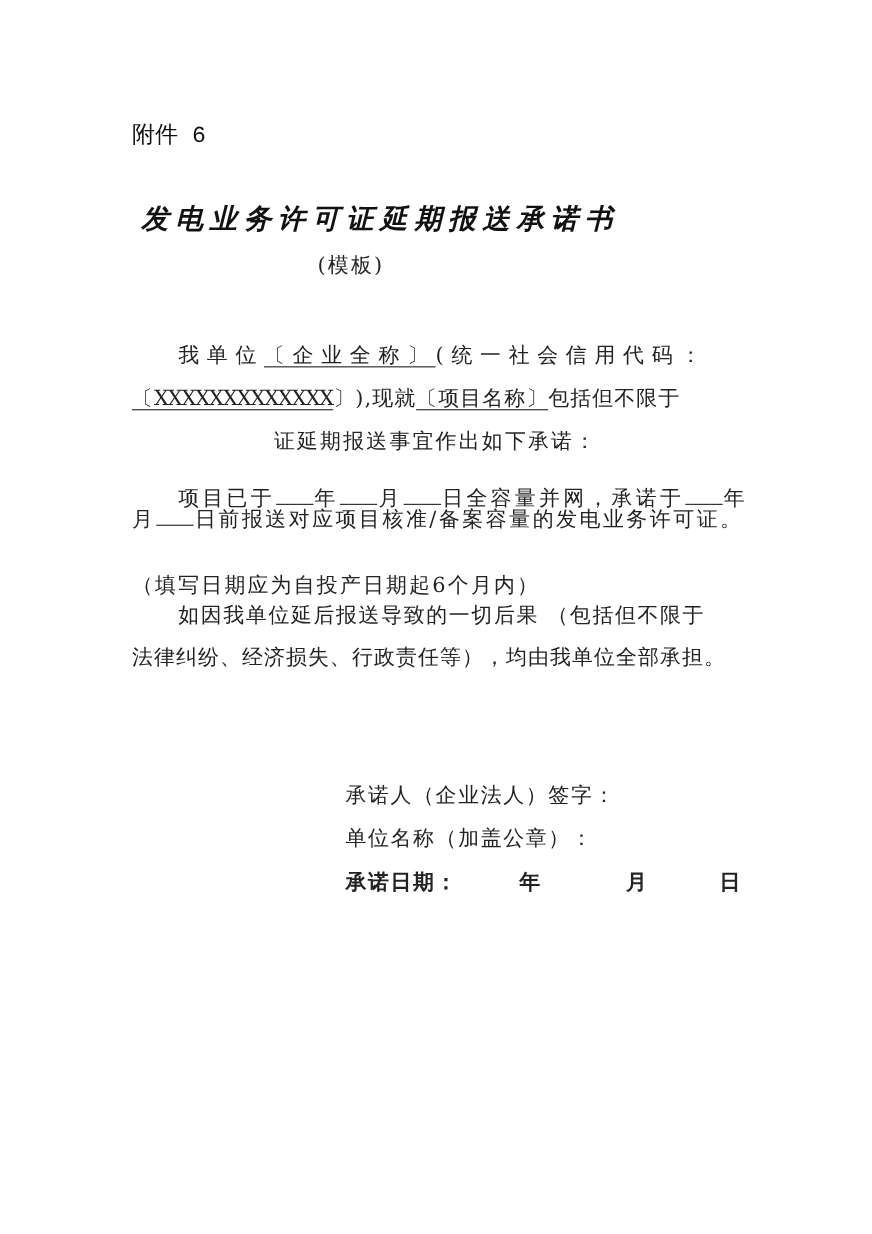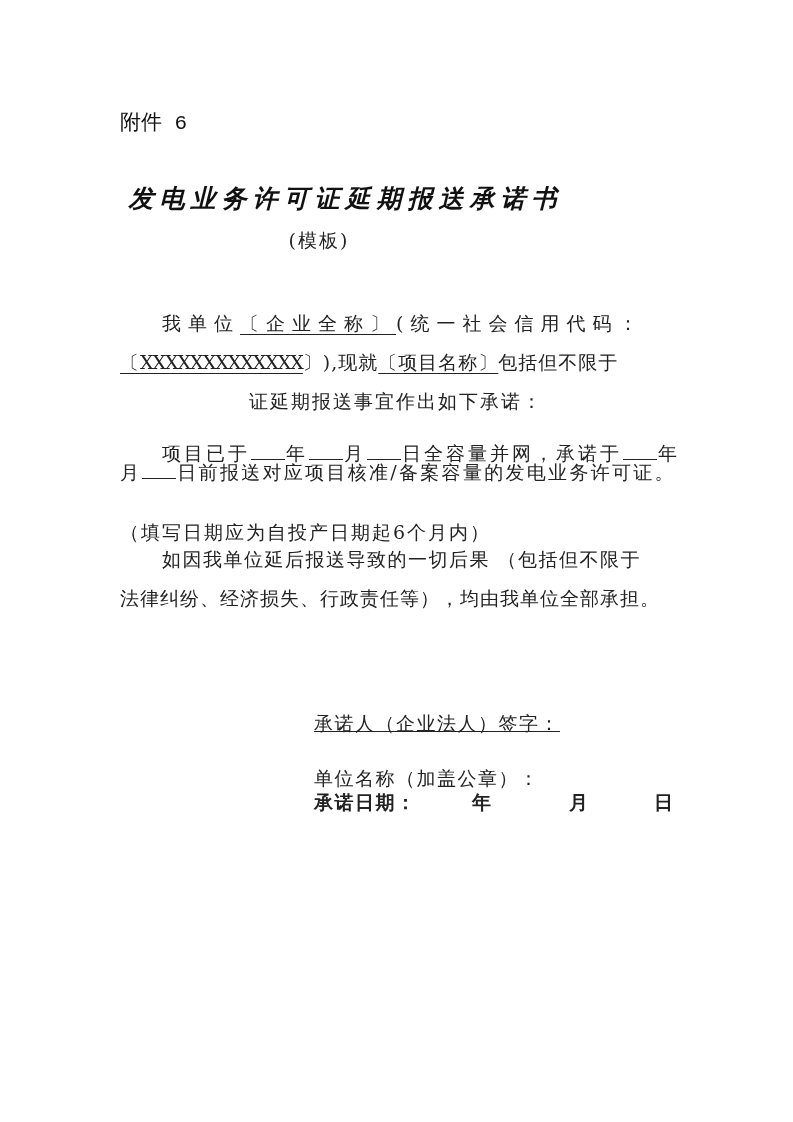--- a/index.html
+++ b/index.html
@@ -48,22 +48,22 @@
 
   <div class="line" style="top:459px; letter-spacing:2.3px;">
     <span>月</span><span class="blank"></span><span>日前报送对应项目核准/备案容量的发电业务许可证。</span>
   </div>
 
   <div class="line" style="top:507px; letter-spacing:2px;margin-top:12px;">（填写日期应为自投产日期起6个月内）</div>
 
   <div class="line" style="top:546px; padding-left:42px; width:510px; letter-spacing:1.5px;">如因我单位延后报送导致的一切后果 （包括但不限于</div>
   <div class="line" style="top:585px; letter-spacing:1px;">法律纠纷、经济损失、行政责任等），均由我单位全部承担。</div>
 
-  <div class="sig" style="top:710px; letter-spacing:1.5px;text-decoration:underline;">承诺人（企业法人）签字：</div>
-  <div class="sig" style="top:749px; letter-spacing:1.5px;margin-top:16px;">单位名称（加盖公章）：</div>
+  <div class="sig" style="top:710px; letter-spacing:1.5px;">承诺人（企业法人）签字：</div>
+  <div class="sig" style="top:749px; letter-spacing:1.5px;">单位名称（加盖公章）：</div>
   <div class="date-row" style="top:789px;">
     <span style="left:0; letter-spacing:1.5px;">承诺日期：</span>
     <span style="left:158px;">年</span>
     <span style="left:255px;">月</span>
     <span style="left:340px;">日</span>
   </div>
 
 </div>
 
 </body></html>

